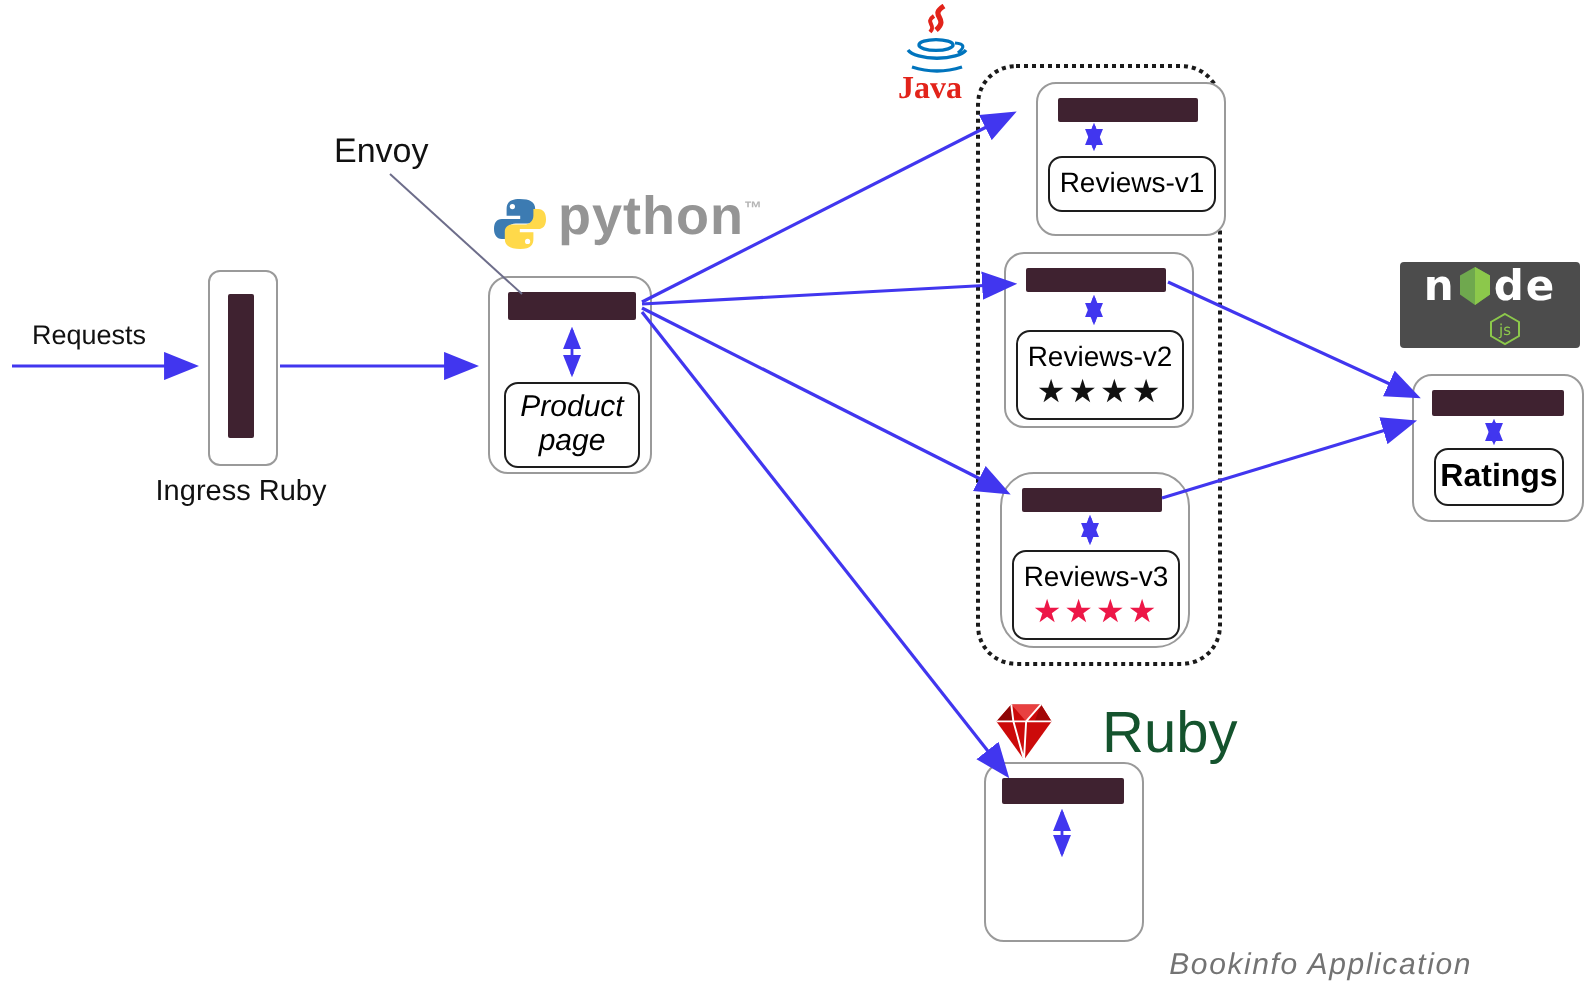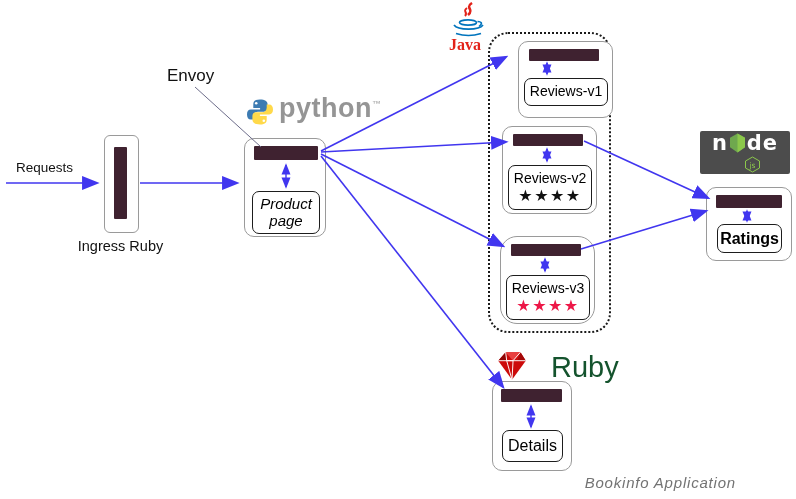--- a/index.html
+++ b/index.html
@@ -170,21 +170,20 @@
     <polygon points="3,11 10,3 11,11" fill="#8f0606"></polygon>
     <polygon points="24,3 29,11 21,11" fill="#a30808"></polygon>
     <g stroke="#ffffff" stroke-width="0.9" fill="none">
       <path d="M3,11 L29,11 M10,3 L11,11 L16,29 M24,3 L17,11 L16,29 M11,11 L17,11"></path>
     </g>
   </svg>
   <div class="lbl" id="ruby-text">Ruby</div>
 
   <div class="outer" id="details-box">
     <div class="bar" id="details-bar"></div>
-    <div class="pill" id="details-pill">Details</div>
   </div>
 
   <div class="lbl" id="caption">Bookinfo Application</div>
 
   <svg id="wires" width="796" height="499" viewBox="0 0 796 499">
     <defs>
       <marker id="ah" viewBox="0 0 10 8" markerWidth="11" markerHeight="9" refX="8.5" refY="4" orient="auto-start-reverse">
         <path d="M0,0 L10,4 L0,8 Z" fill="#4136ef"></path>
       </marker>
       <marker id="ahs" viewBox="0 0 10 8" markerWidth="8" markerHeight="6.5" refX="8.5" refY="4" orient="auto-start-reverse">

